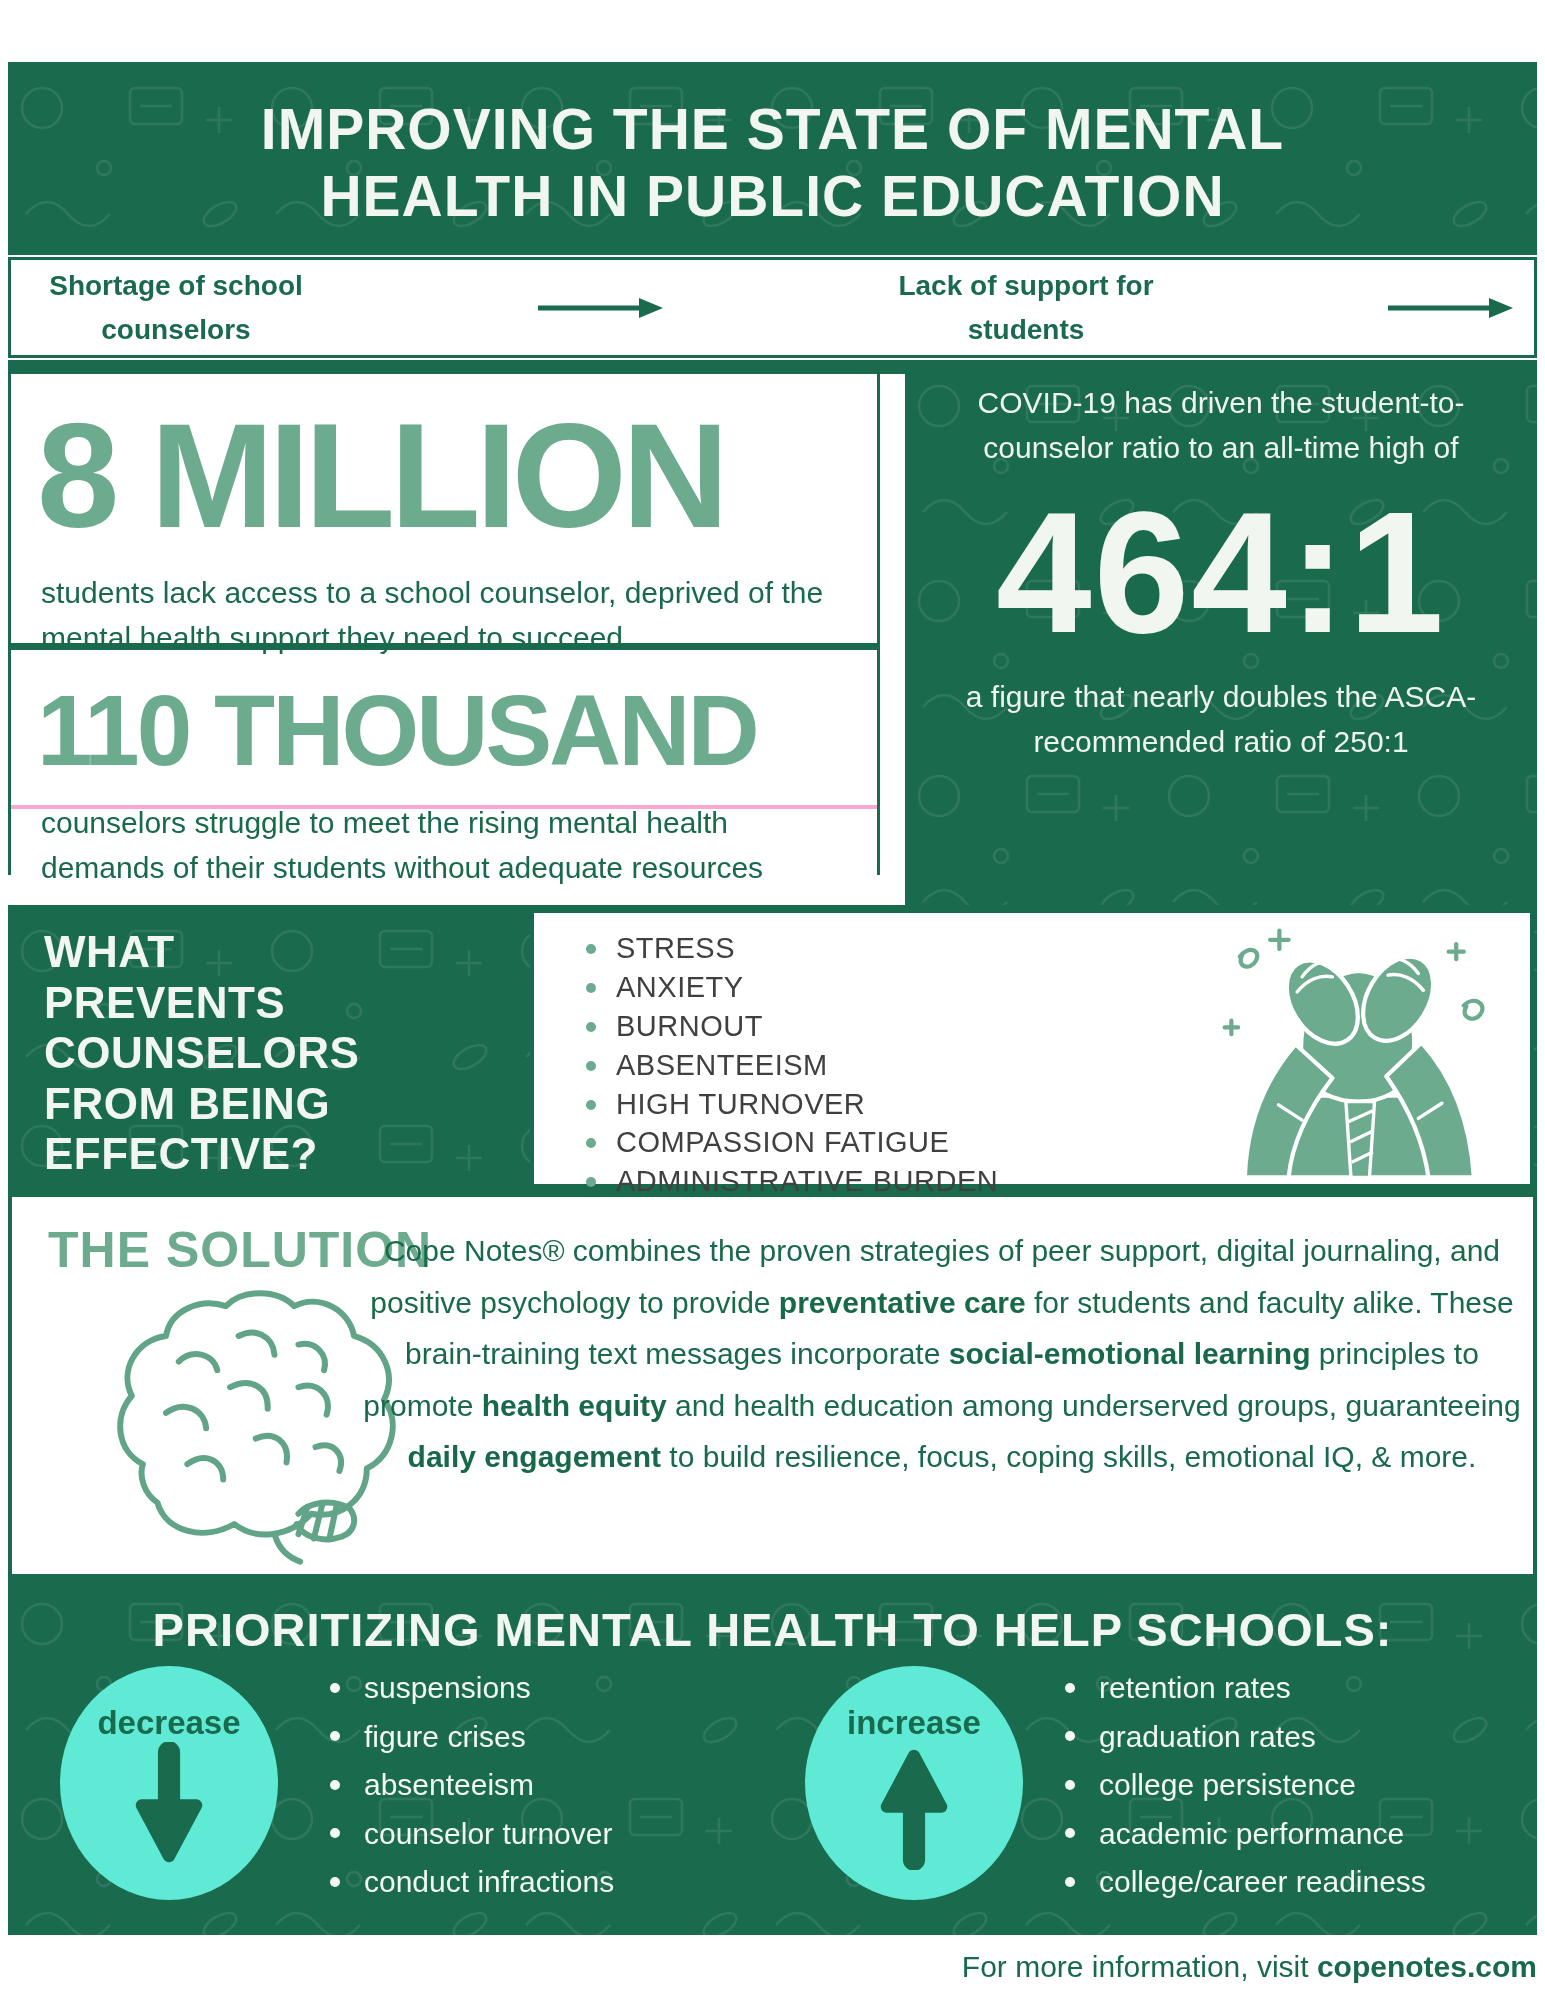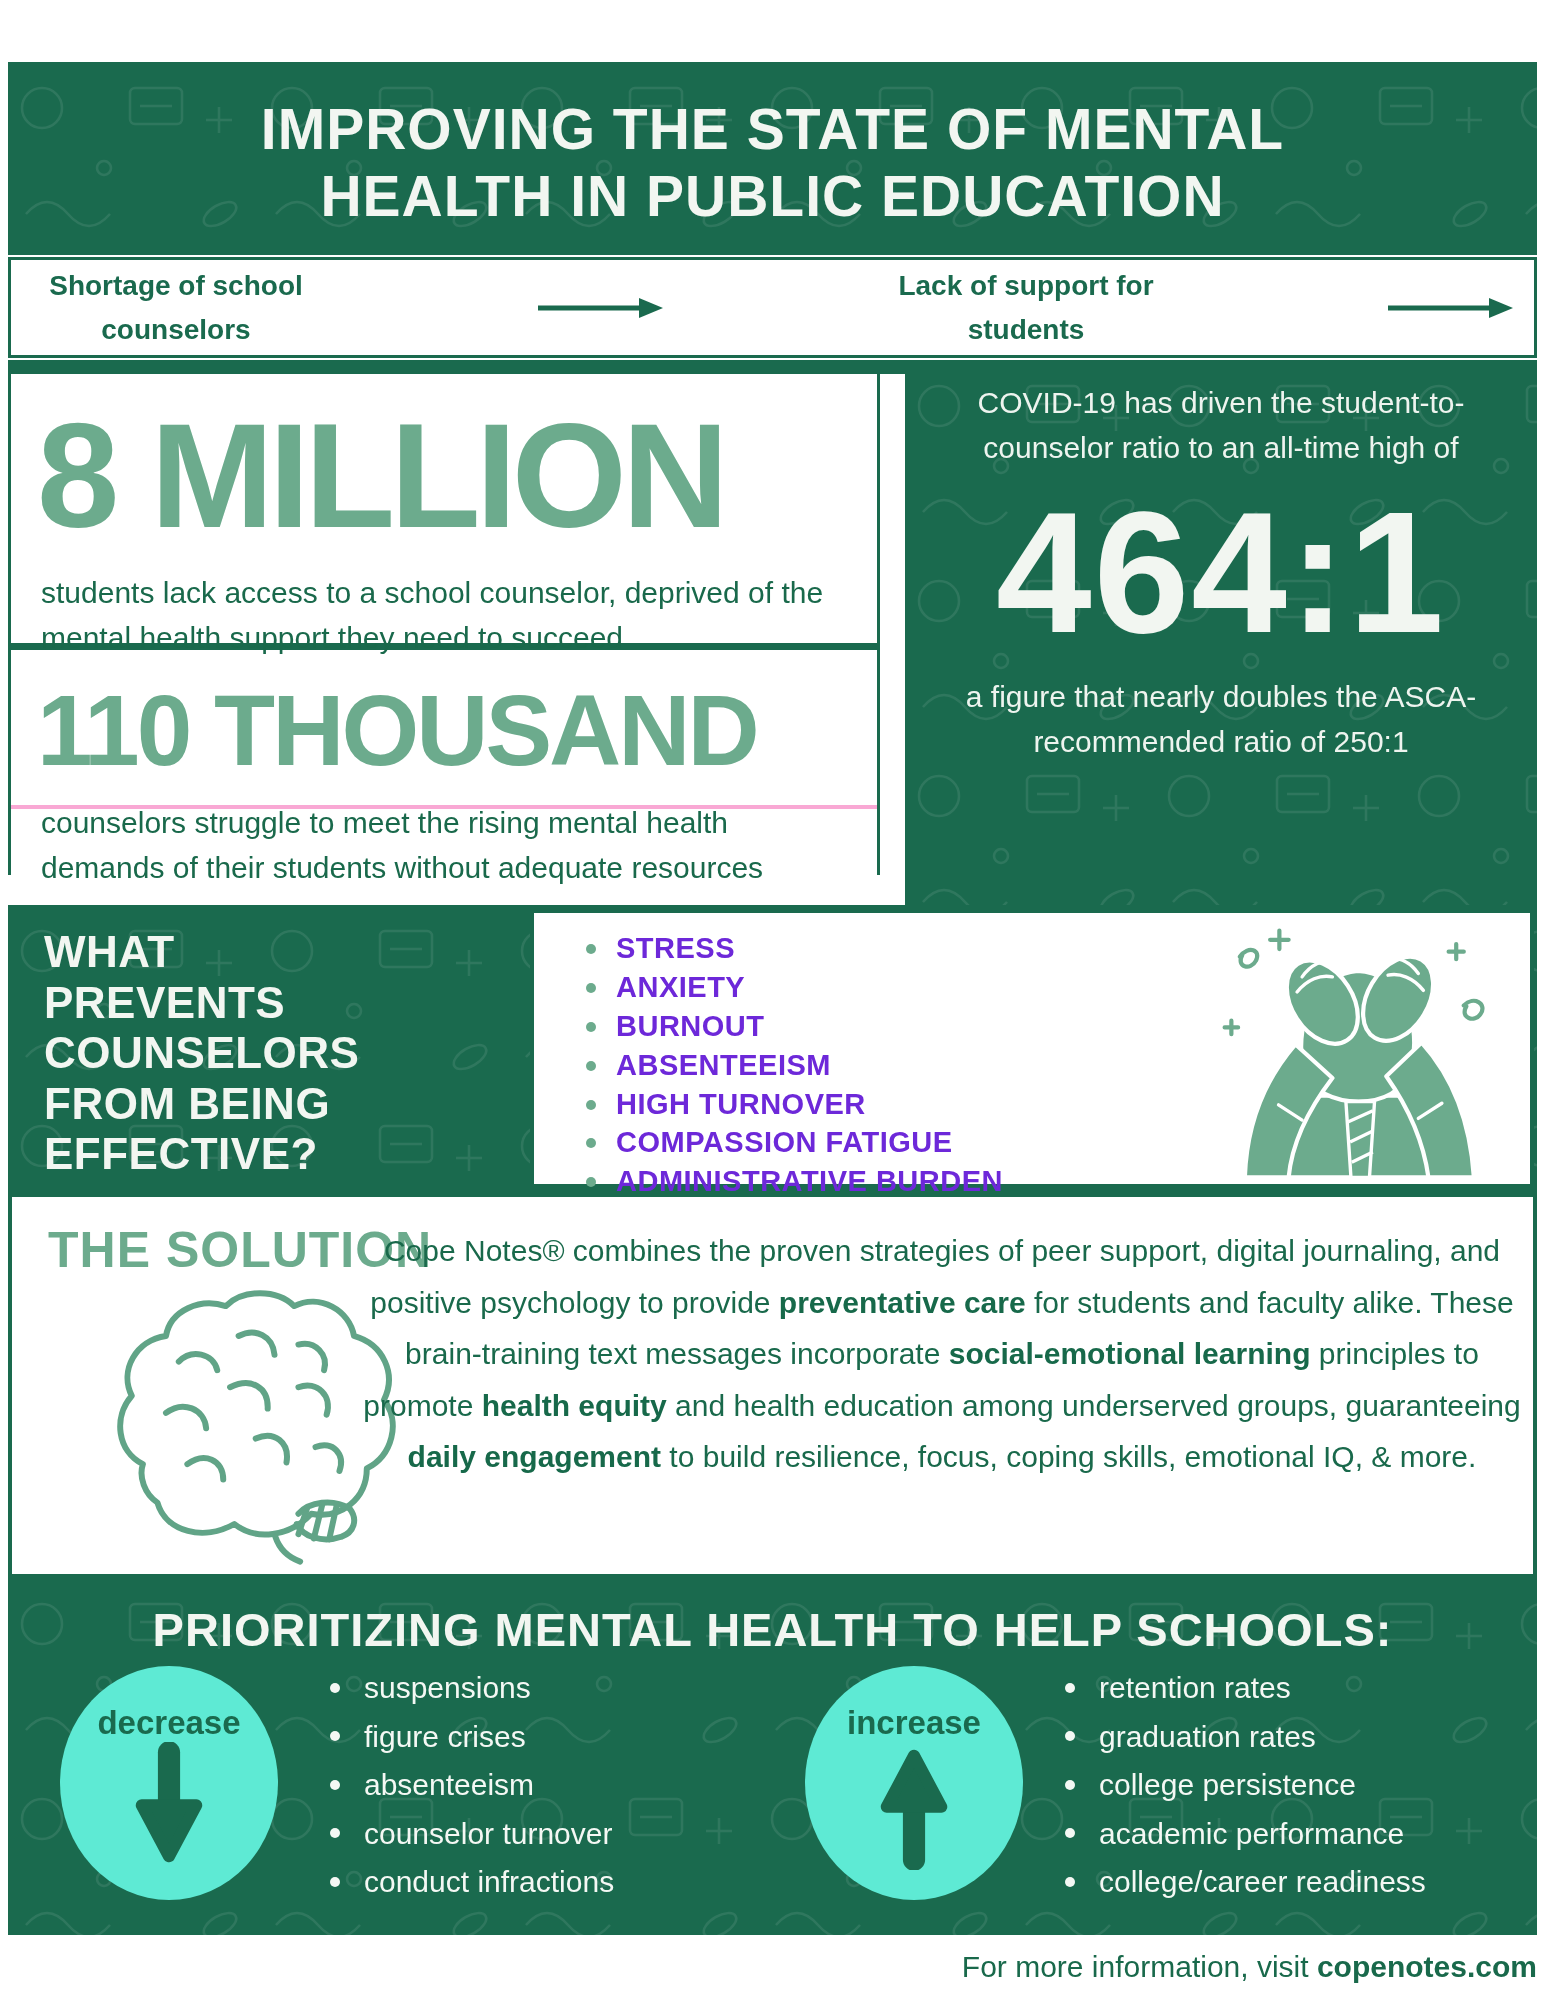--- a/index.html
+++ b/index.html
@@ -43,21 +43,21 @@
              line-height:1; letter-spacing:2px; margin-top:16px; }
   .u-outro { margin-top:16px; }
 
   
   .barriers { left:8px; top:905px; width:1529px; height:288px; }
   .barriers-q { position:absolute; left:36px; top:22px; font-size:44px; font-weight:800;
                 color:#f2f6f1; line-height:1.15; letter-spacing:0.5px; }
   .barriers-panel { position:absolute; left:522px; top:4px; width:1004px; height:279px;
                     background:#fff; border:4px solid #1a6a4e; }
   .barriers-list { list-style:none; margin:20px 0 0 52px; }
-  .barriers-list li { font-size:29px; font-weight:700; color:#6d28d9; letter-spacing:0.5px;
+  .barriers-list li { font-size:29px; font-weight:400; color:#404040; letter-spacing:0.5px;
                       line-height:1.1; margin-bottom:7px; display:flex; align-items:center; }
   .barriers-list li::before { content:""; width:10px; height:10px; border-radius:50%;
                               background:#6cab8d; margin-right:20px; flex:0 0 auto; }
   .stressed-svg { position:absolute; right:14px; top:10px; width:320px; height:256px; }
 
   
   .solution { left:8px; top:1193px; width:1529px; height:385px; background:#fff;
               border:4px solid #1a6a4e; position:absolute; }
   .solution h2 { position:absolute; left:36px; top:24px; font-size:50px; font-weight:800;
                  color:#6cab8d; letter-spacing:1px; }

